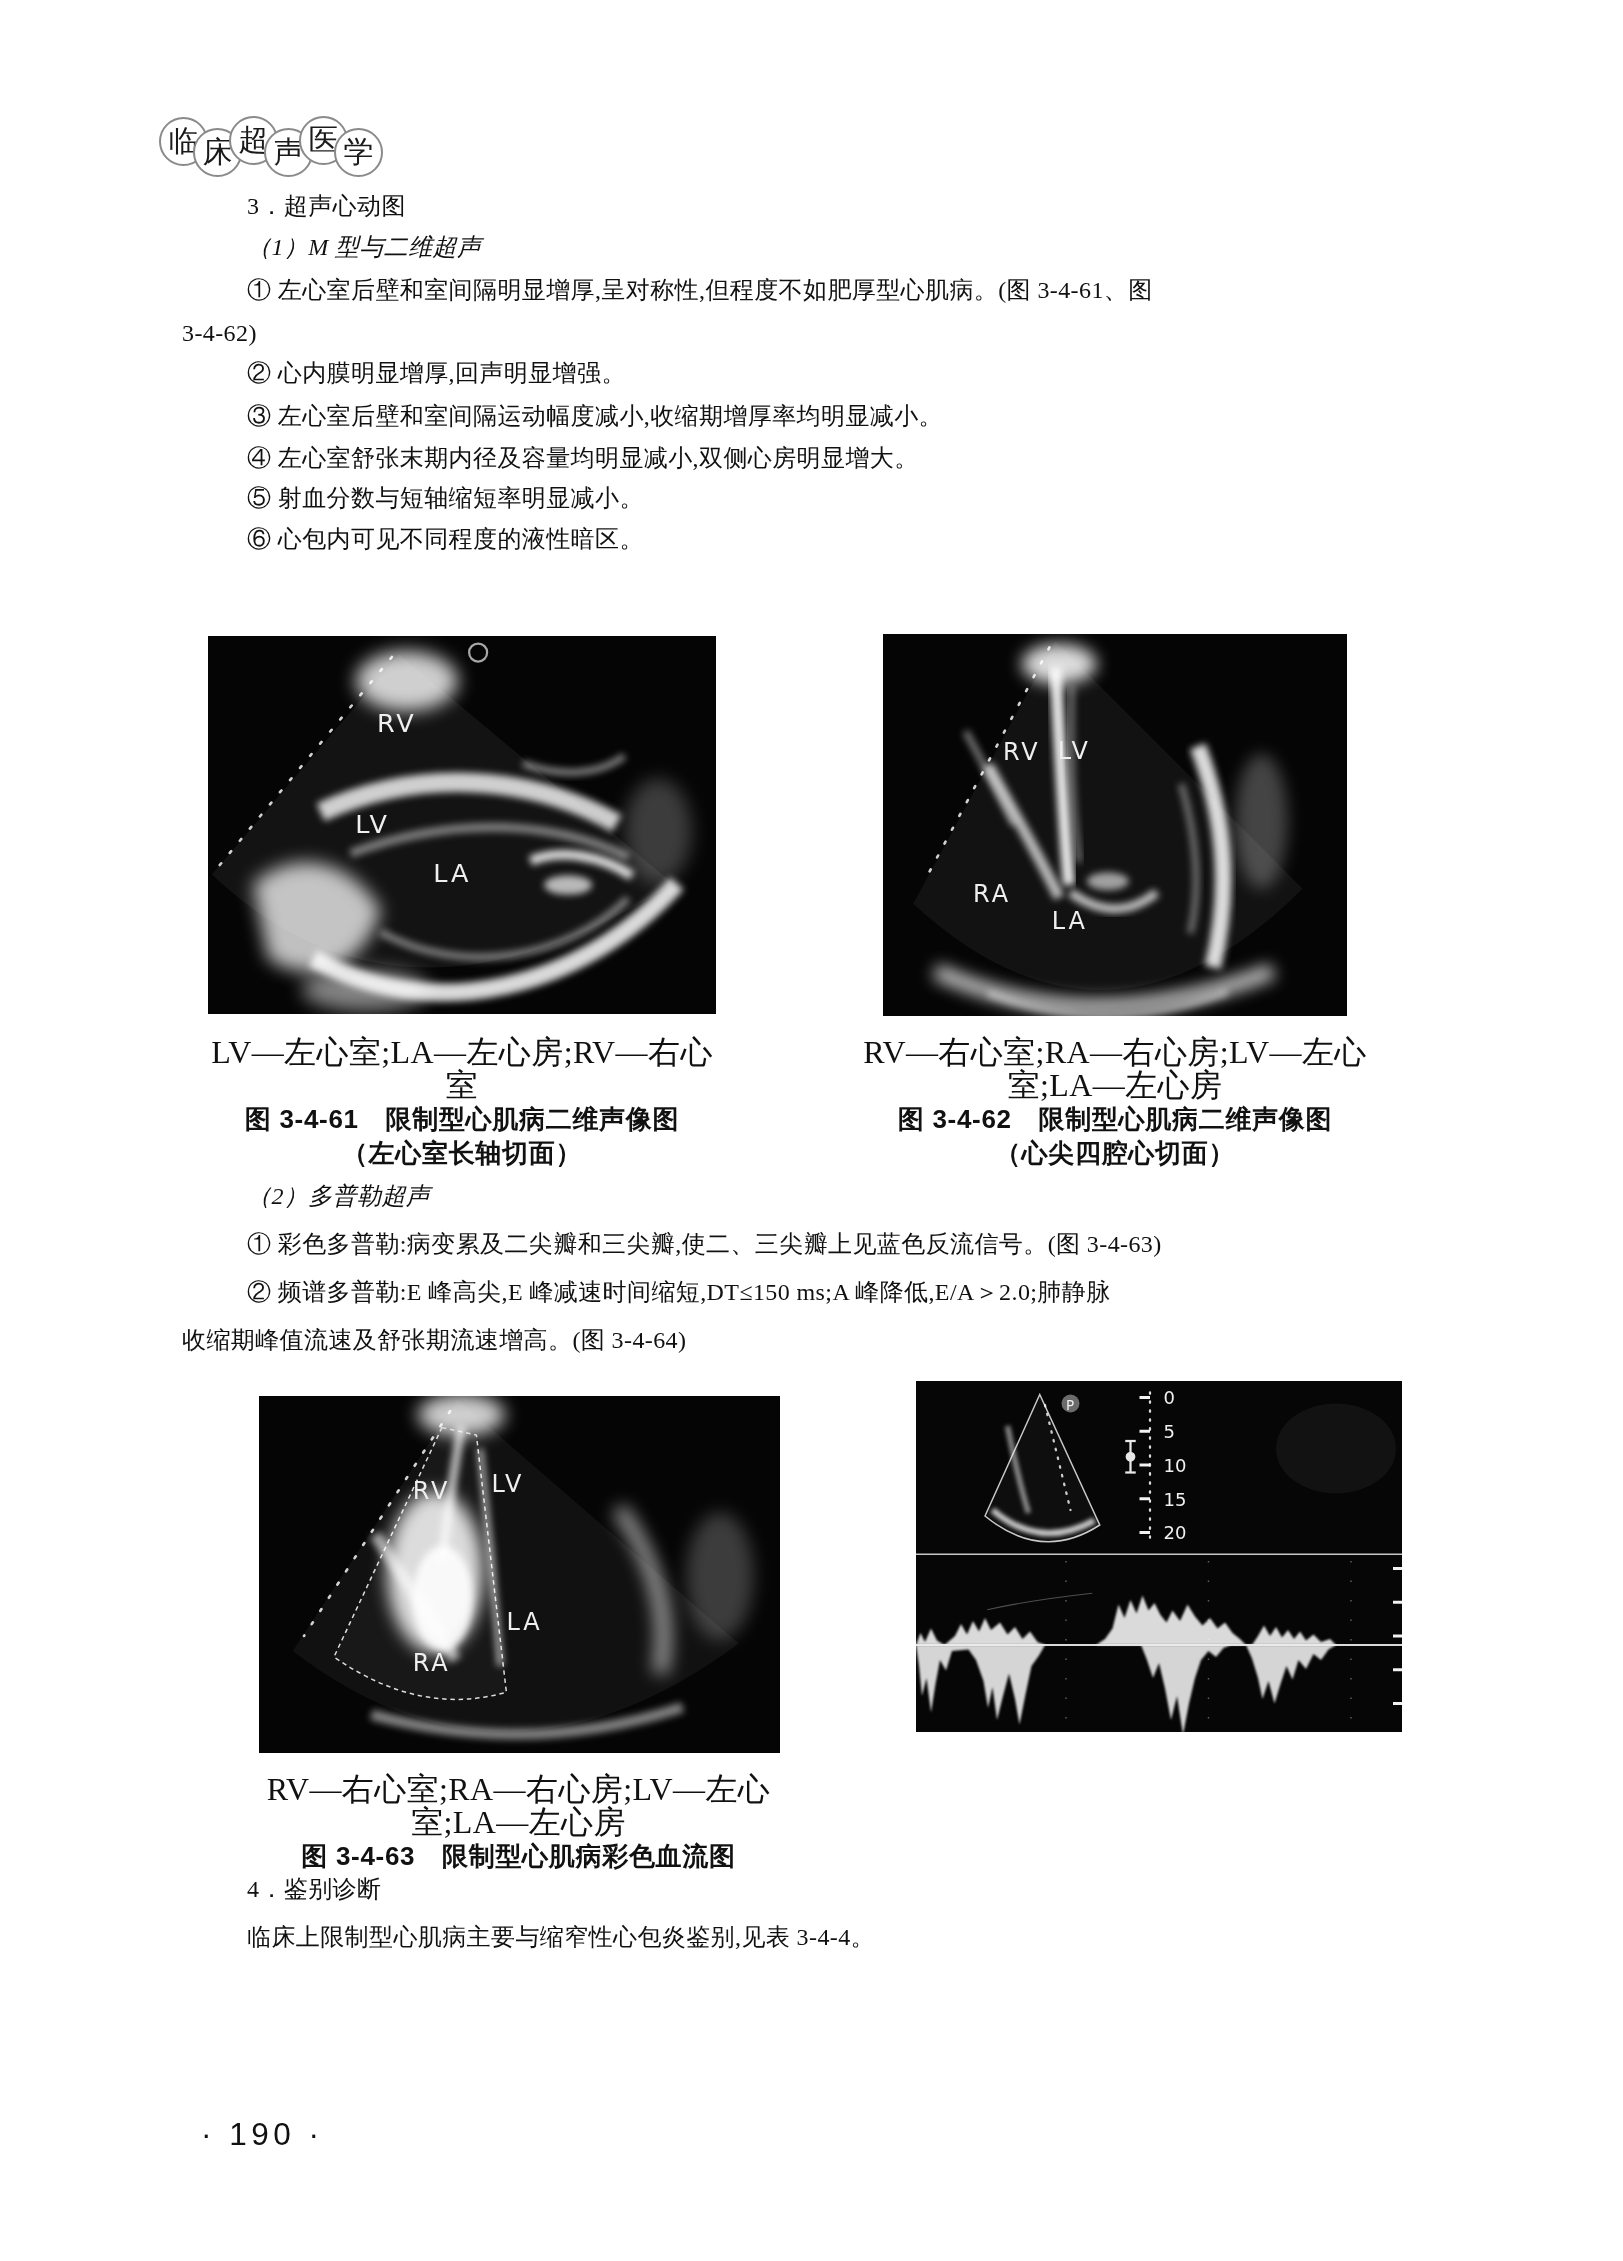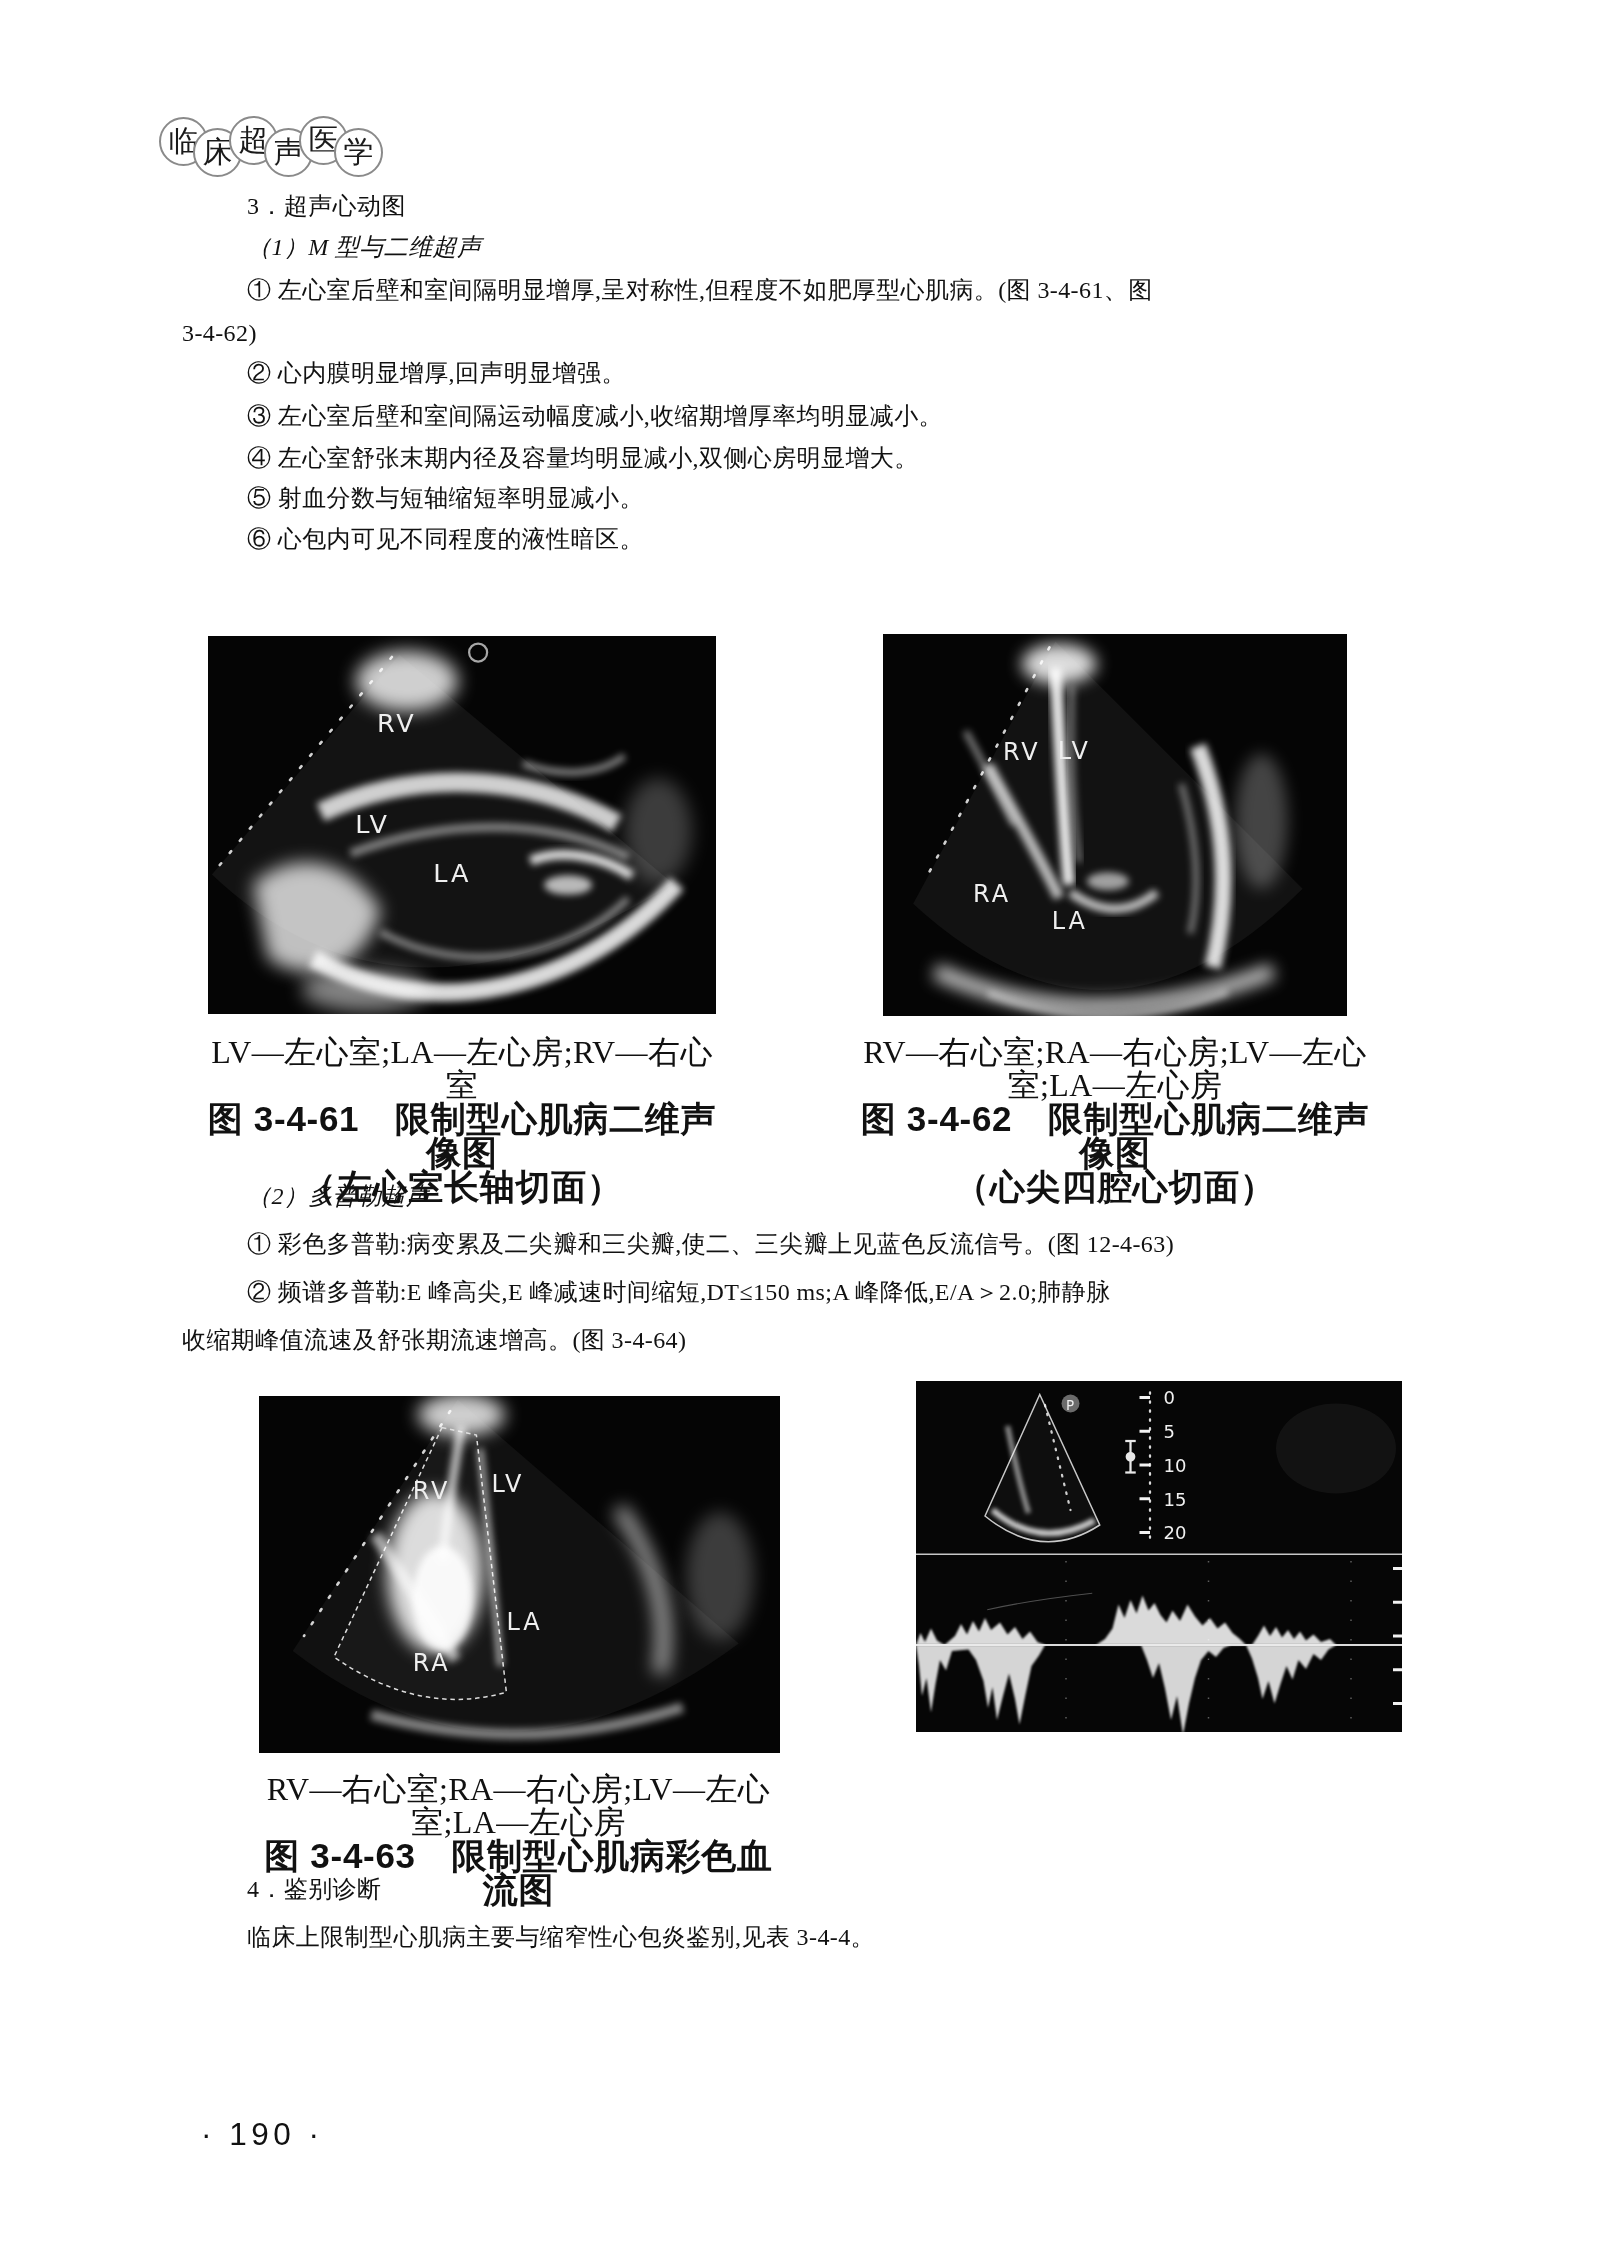--- a/index.html
+++ b/index.html
@@ -14,21 +14,21 @@
     position:absolute;width:45px;height:45px;border:2.2px solid #8a8a8a;border-radius:50%;
     display:flex;align-items:center;justify-content:center;background:#fff;
     font-size:30px;font-family:"Liberation Serif","DejaVu Serif",serif;color:#1a1a1a;
   }
   
   .line{position:absolute;white-space:nowrap;font-size:24px;line-height:1.15;letter-spacing:0.4px;}
   .subhead{font-style:italic;}
   
   .caption{position:absolute;text-align:center;}
   .cap-legend{font-size:32px;line-height:33px;letter-spacing:0.4px;}
-  .cap-title{font-size:35px;line-height:34px;font-weight:bold;
+  .cap-title{font-size:26px;line-height:34px;font-weight:bold;
              font-family:"Liberation Sans","DejaVu Sans",sans-serif;letter-spacing:0.7px;}
   
   .usfig{position:absolute;background:#000;}
   .uslabel{font-family:"DejaVu Sans","Liberation Sans",sans-serif;fill:#efefef;letter-spacing:4px;}
   .ticklabel{font-family:"DejaVu Sans","Liberation Sans",sans-serif;fill:#f0f0f0;}
   
   .pagenum{position:absolute;font-family:"Liberation Sans","DejaVu Sans",sans-serif;
            font-size:31.5px;letter-spacing:4.5px;}
 </style>
 </head>
@@ -131,21 +131,21 @@
     <div class="cap-title">图 3-4-61　限制型心肌病二维声像图</div>
     <div class="cap-title">（左心室长轴切面）</div>
   </div>
   <div class="caption" style="left:860px;top:1036px;width:510px">
     <div class="cap-legend">RV—右心室;RA—右心房;LV—左心室;LA—左心房</div>
     <div class="cap-title">图 3-4-62　限制型心肌病二维声像图</div>
     <div class="cap-title">（心尖四腔心切面）</div>
   </div>
 
   <div class="line subhead" style="left:247px;top:1183px">（2）多普勒超声</div>
-  <div class="line" style="left:247px;top:1231px">① 彩色多普勒:病变累及二尖瓣和三尖瓣,使二、三尖瓣上见蓝色反流信号。(图 12-4-63)</div>
+  <div class="line" style="left:247px;top:1231px">① 彩色多普勒:病变累及二尖瓣和三尖瓣,使二、三尖瓣上见蓝色反流信号。(图 3-4-63)</div>
   <div class="line" style="left:247px;top:1279px">② 频谱多普勒:E 峰高尖,E 峰减速时间缩短,DT≤150 ms;A 峰降低,E/A＞2.0;肺静脉</div>
   <div class="line" style="left:182px;top:1327px">收缩期峰值流速及舒张期流速增高。(图 3-4-64)</div>
 
   <svg class="usfig" style="left:259px;top:1396px" width="521" height="357" viewBox="0 0 695 476">
     <defs>
       <filter id="a63s" x="-50%" y="-50%" width="200%" height="200%">
           <feGaussianBlur stdDeviation="5"></feGaussianBlur>
         </filter>
       <filter id="a63h" x="-80%" y="-80%" width="260%" height="260%">
           <feGaussianBlur stdDeviation="11"></feGaussianBlur>

